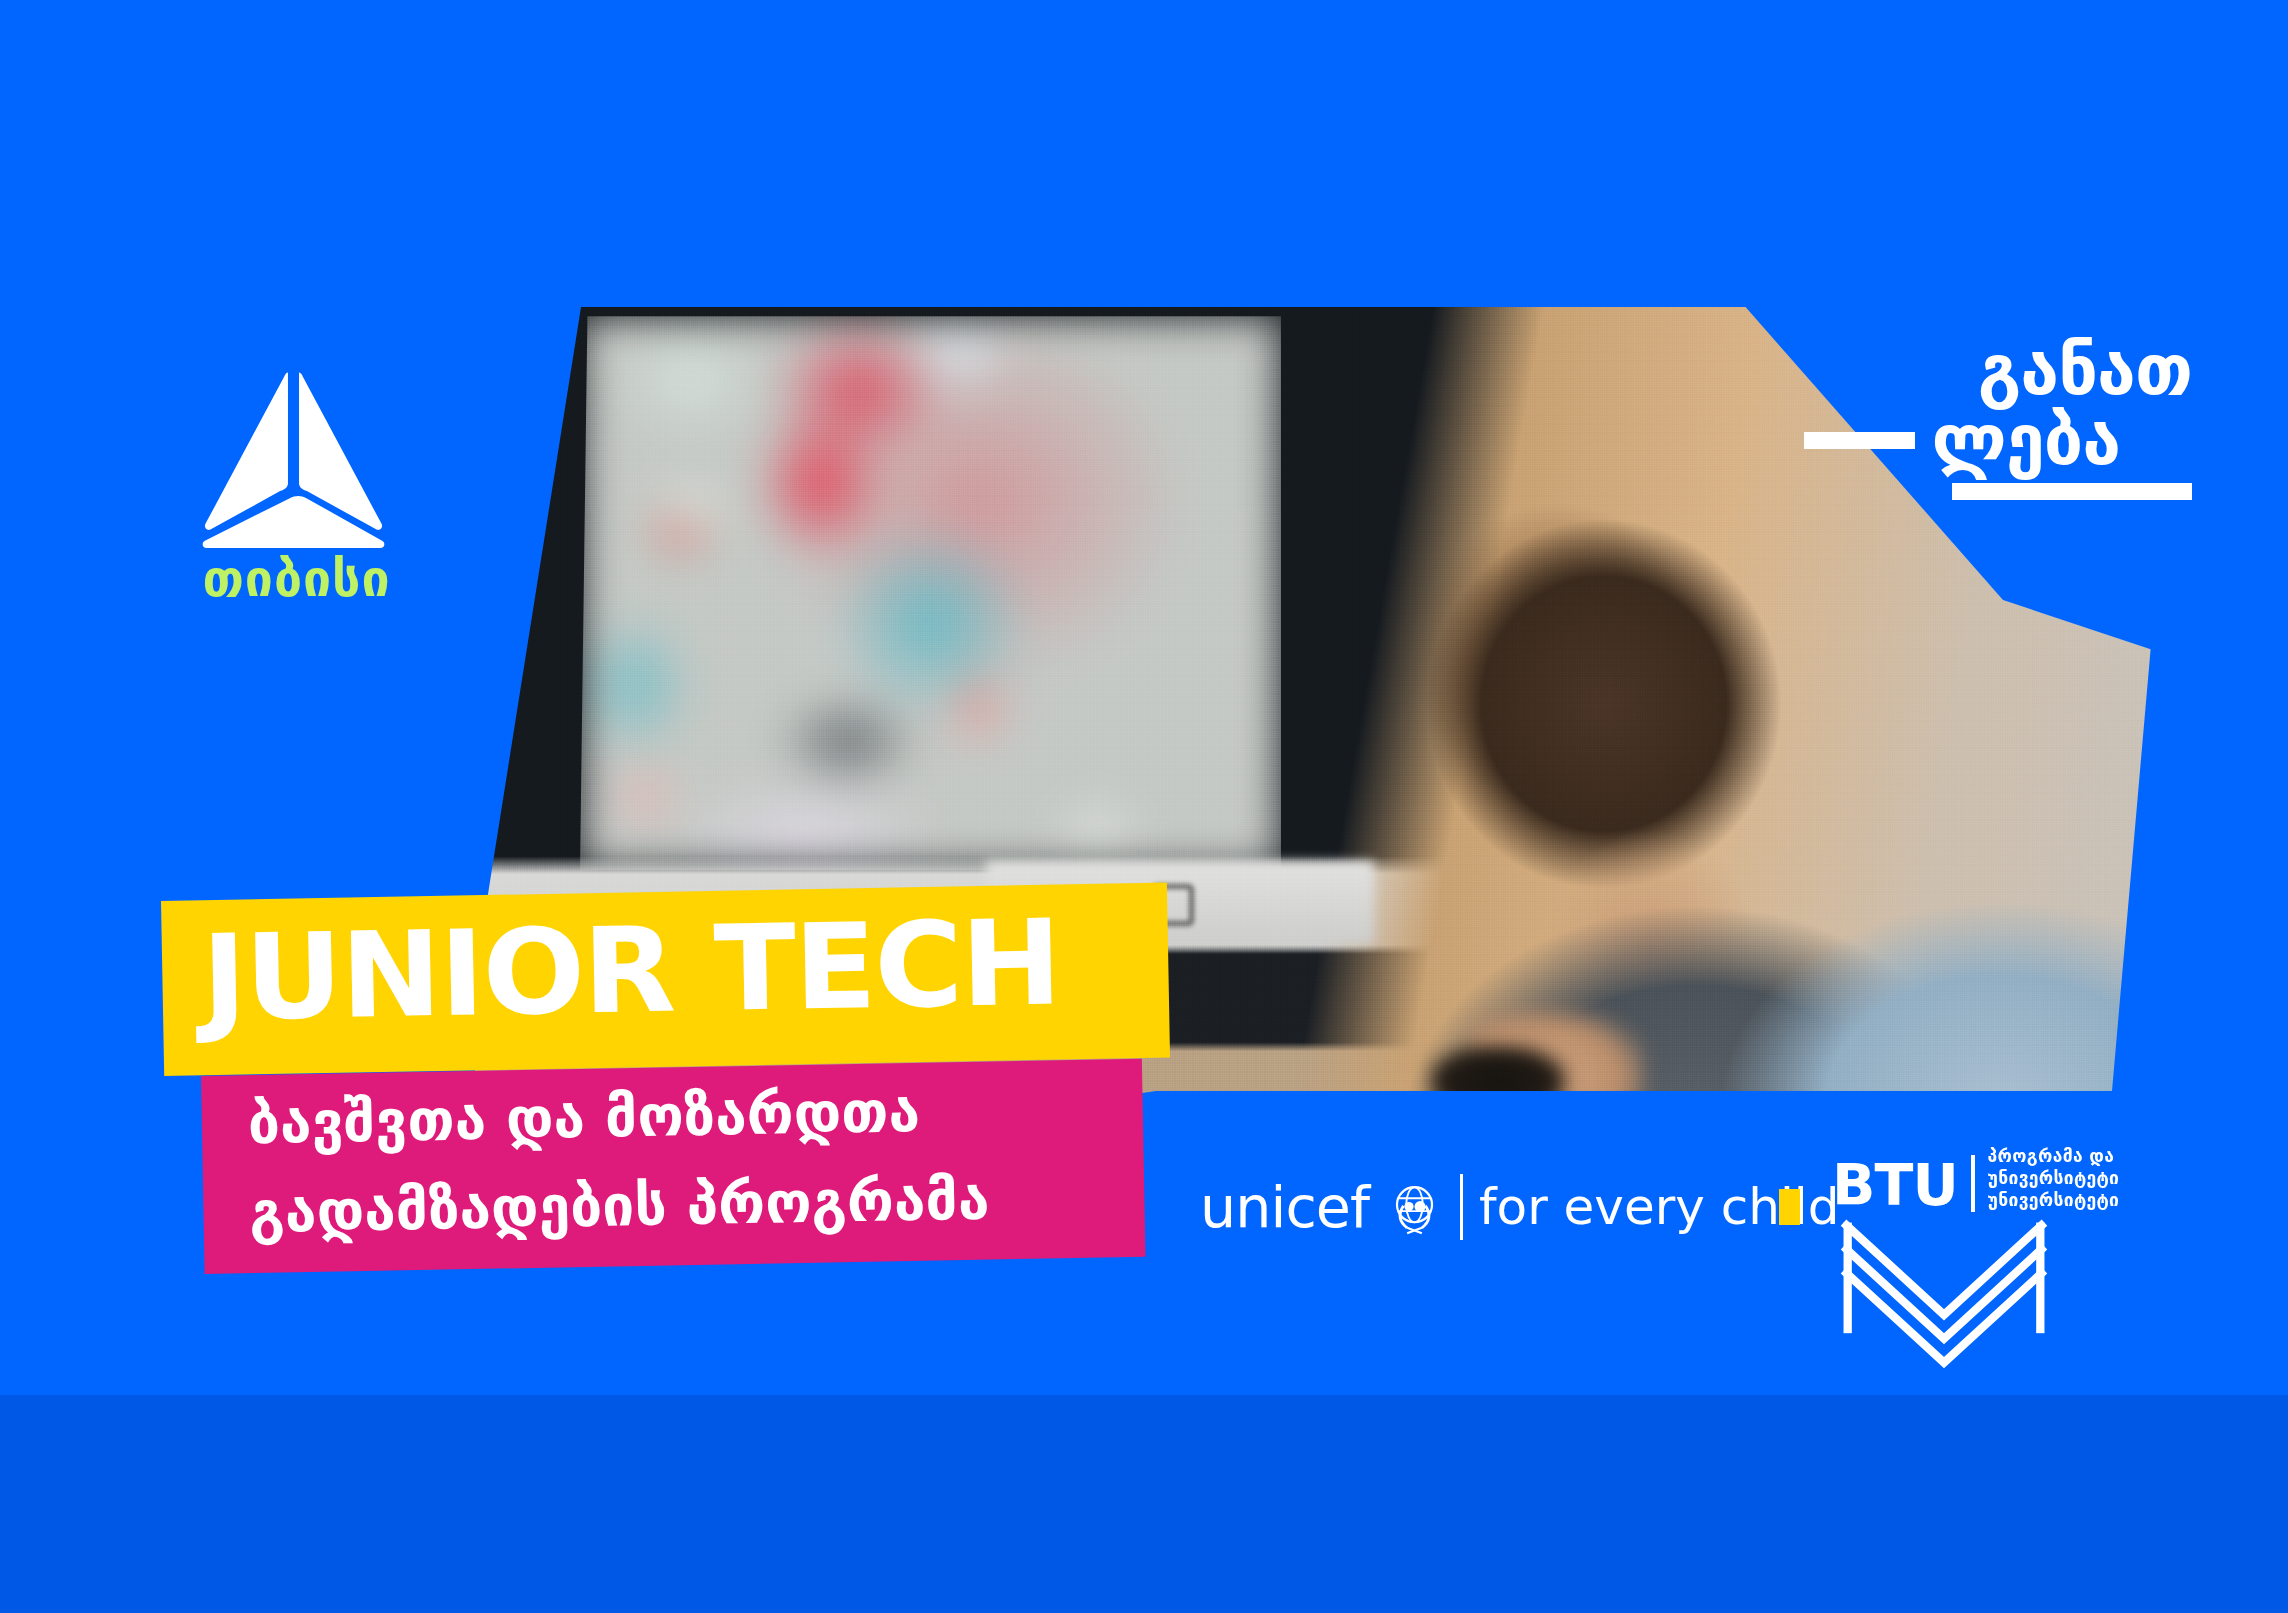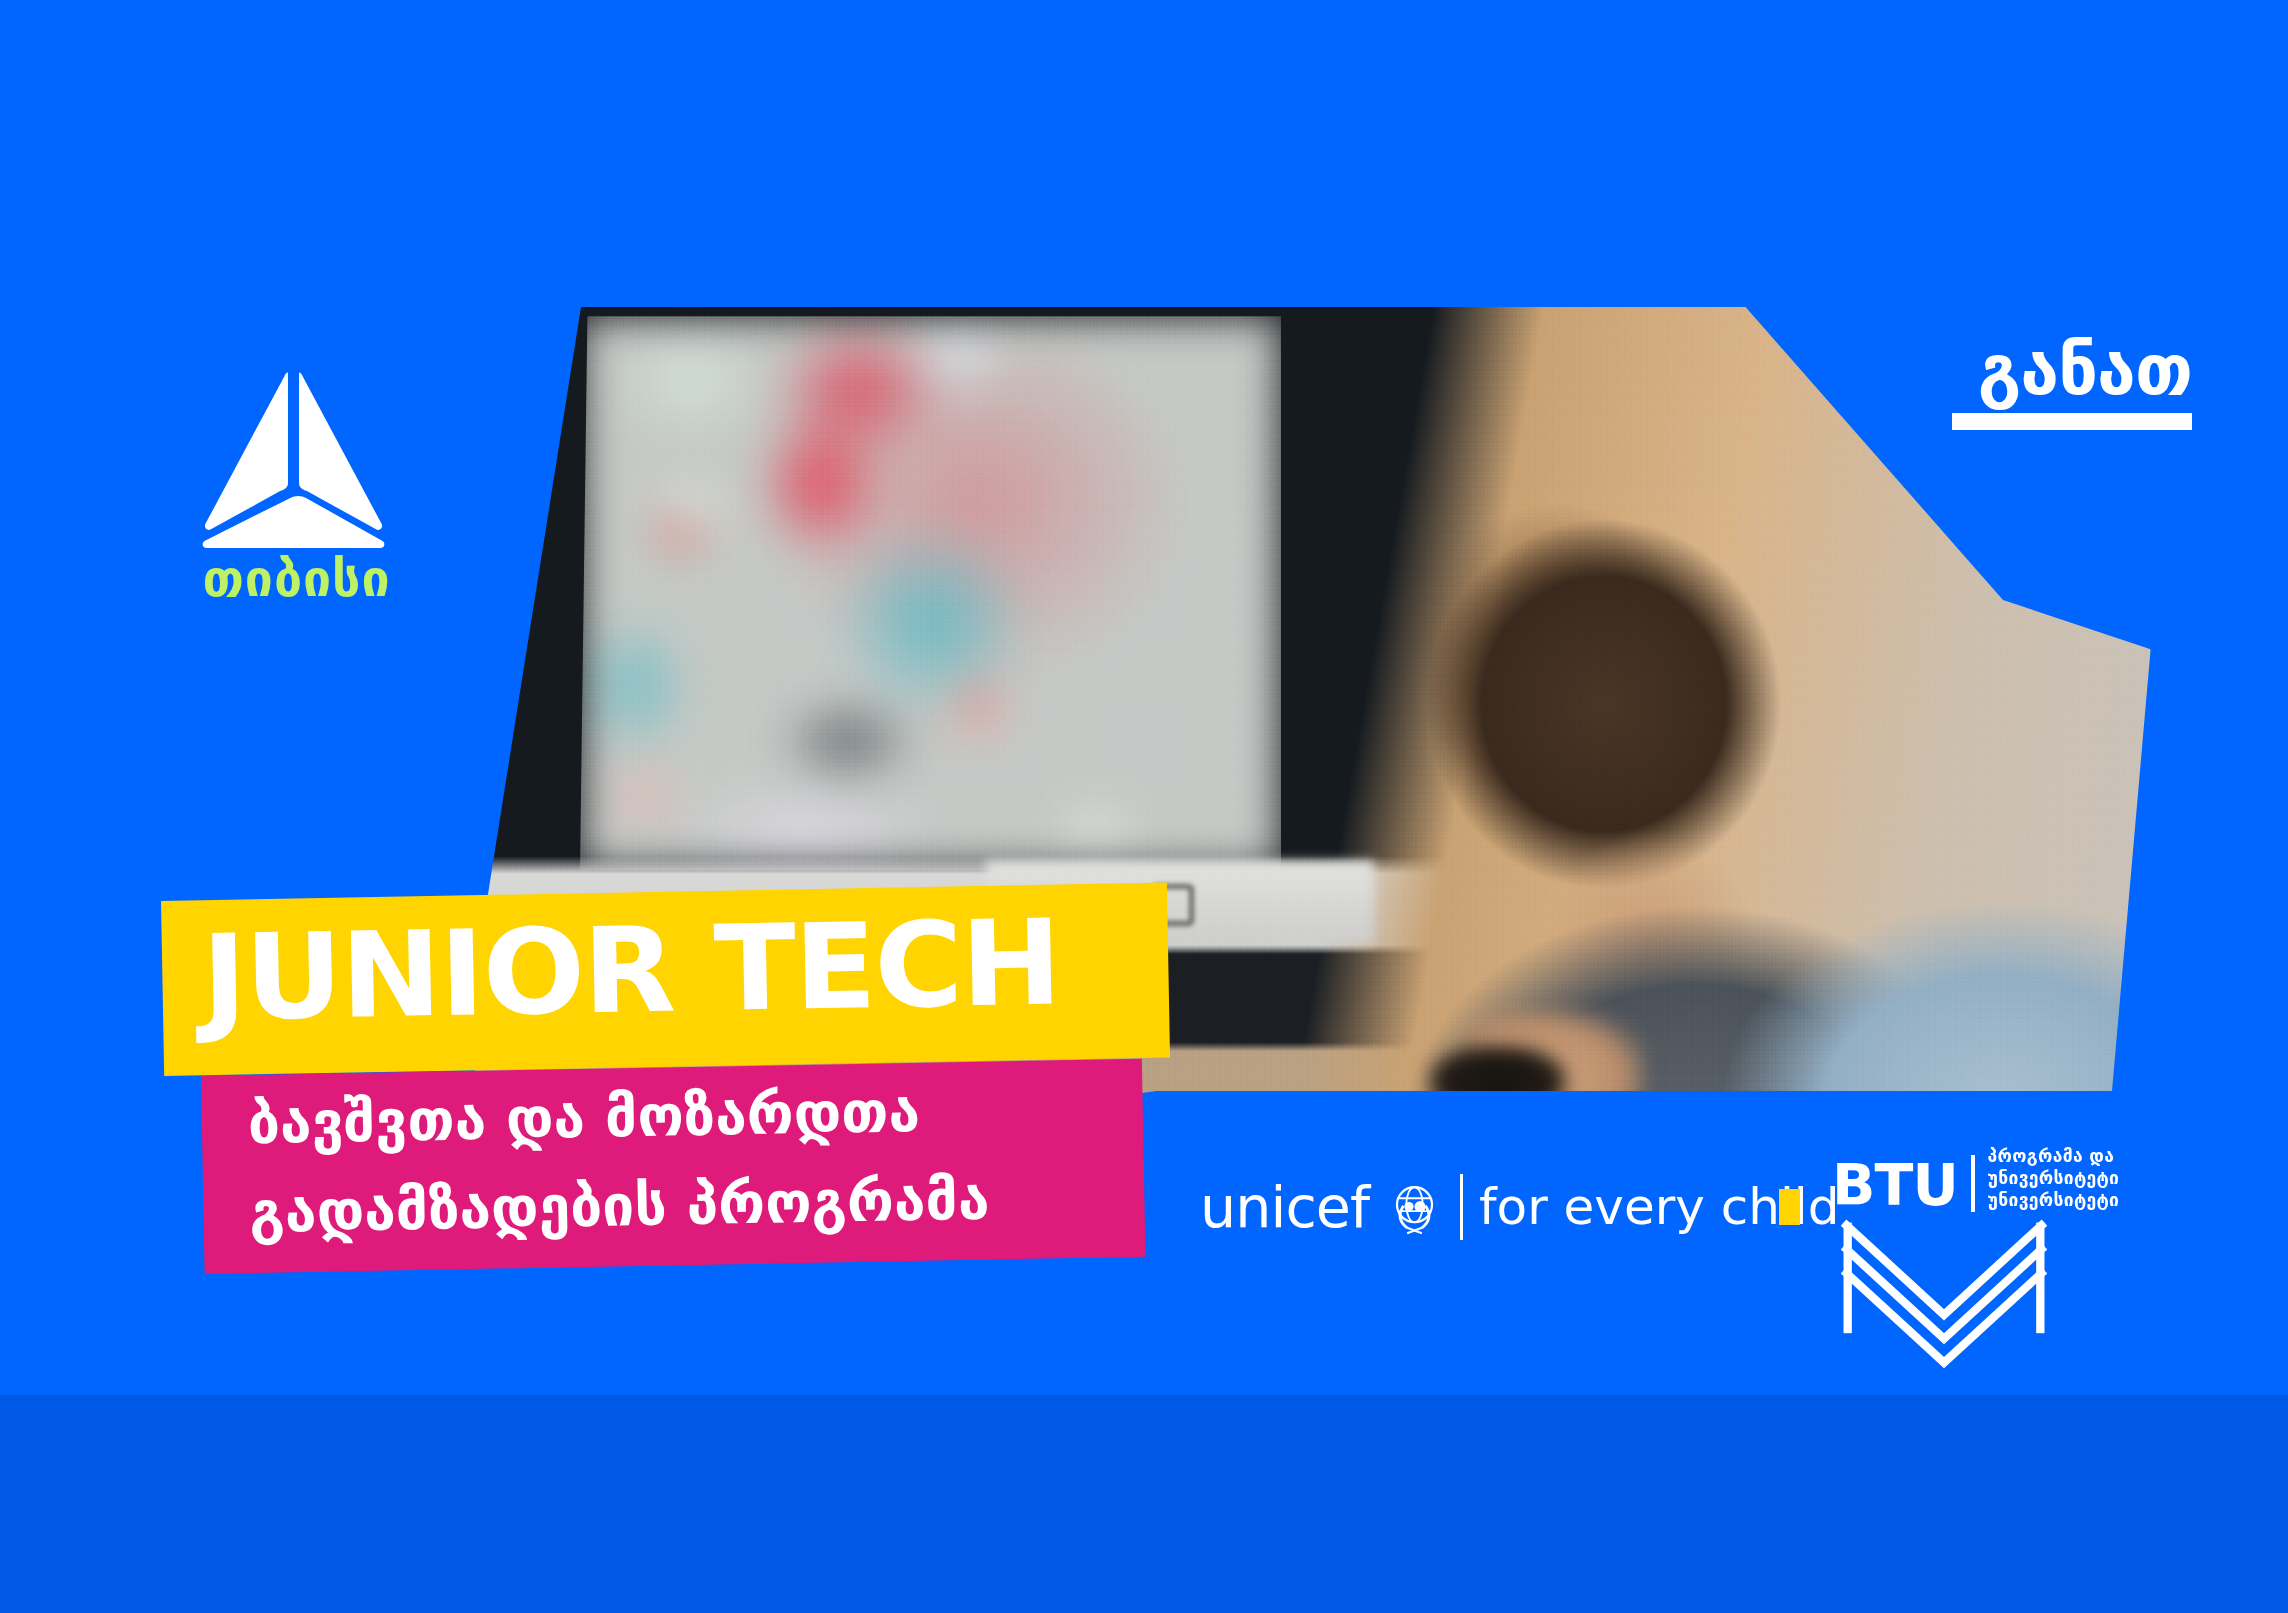--- a/index.html
+++ b/index.html
@@ -208,20 +208,24 @@
       <path fill="#ffffff" d="M116 6 C116 6 116 120 116 126 C116 130 120 133 124 134 L200 176 C204 178 208 173 205 169 L120 10 C119 7 116 5 116 6 Z"></path>
       <path fill="#ffffff" d="M14 188 C10 190 11 196 16 196 L204 196 C209 196 210 190 206 188 L124 142 C118 139 112 139 106 142 Z"></path>
     </svg>
   </div>
   <div class="tbc-word">თიბისი</div>
 
   <div class="ganatleba">
     <div class="gan-row">
       <span class="gan-word">განათ</span>
     </div>
+    <div class="gan-line2">
+      <span class="gan-bar gan-bar-1"></span>
+      <span class="gan-word">ლება</span>
+    </div>
     <div class="gan-bar gan-bar-2"></div>
   </div>
 
   <div class="yellow-block">
     <div class="jt">JUNIOR TECH</div>
   </div>
 
   <div class="pink-block">
     <div class="pk-line pk-line-1">ბავშვთა და მოზარდთა</div>
     <div class="pk-line pk-line-2">გადამზადების პროგრამა</div>

